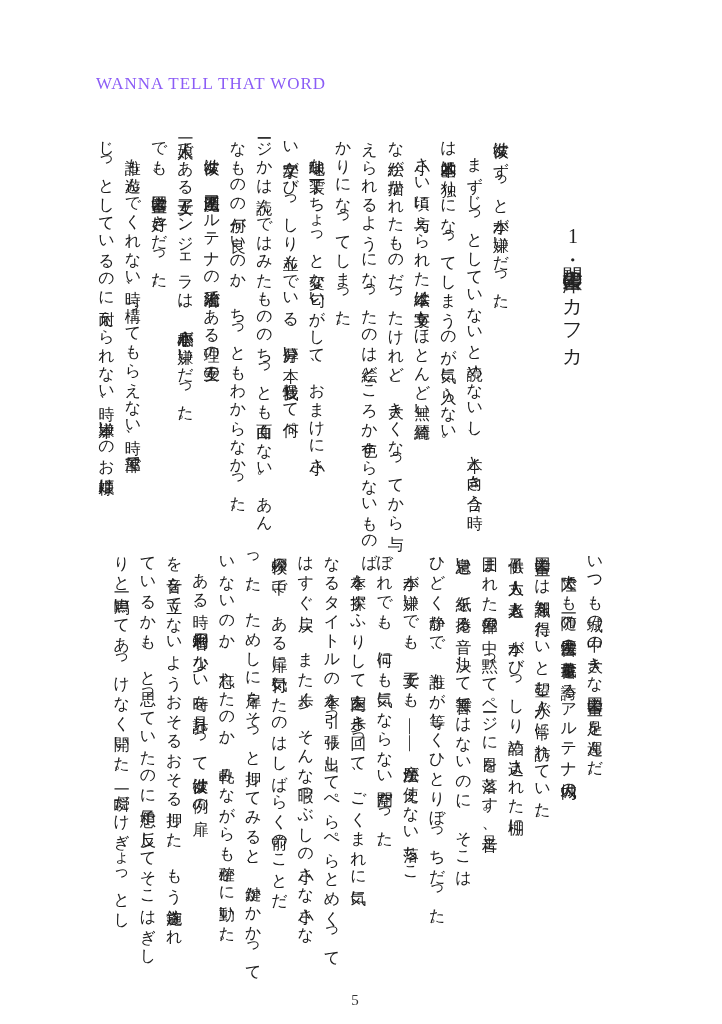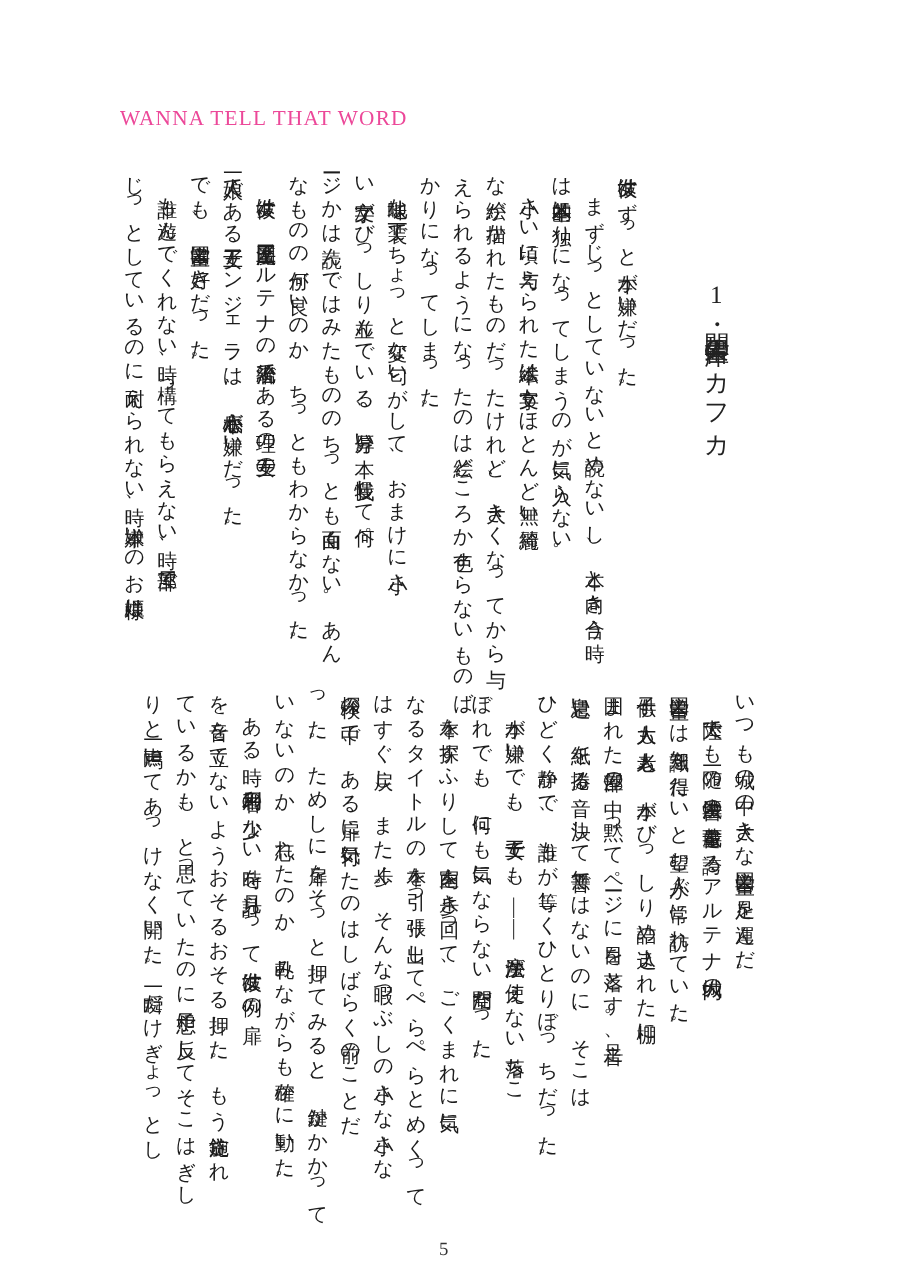--- a/index.html
+++ b/index.html
@@ -15,23 +15,22 @@
     overflow: hidden;
     font-family: "Liberation Serif", "DejaVu Serif", serif;
     color: #1c1c1c;
   }
   .running-header {
     position: absolute;
     left: 96px;
     top: 74px;
     font-size: 17px;
     letter-spacing: 1px;
-    color: #ec4899;
+    color: #8b5cf6;
     white-space: nowrap;
-    margin-top: 11px;
   }
   .band {
     position: absolute;
     writing-mode: vertical-rl;
     color: #1c1c1c;
   }
   .band p {
     margin: 0;
     font-size: 16px;
     line-height: 26.3px;

